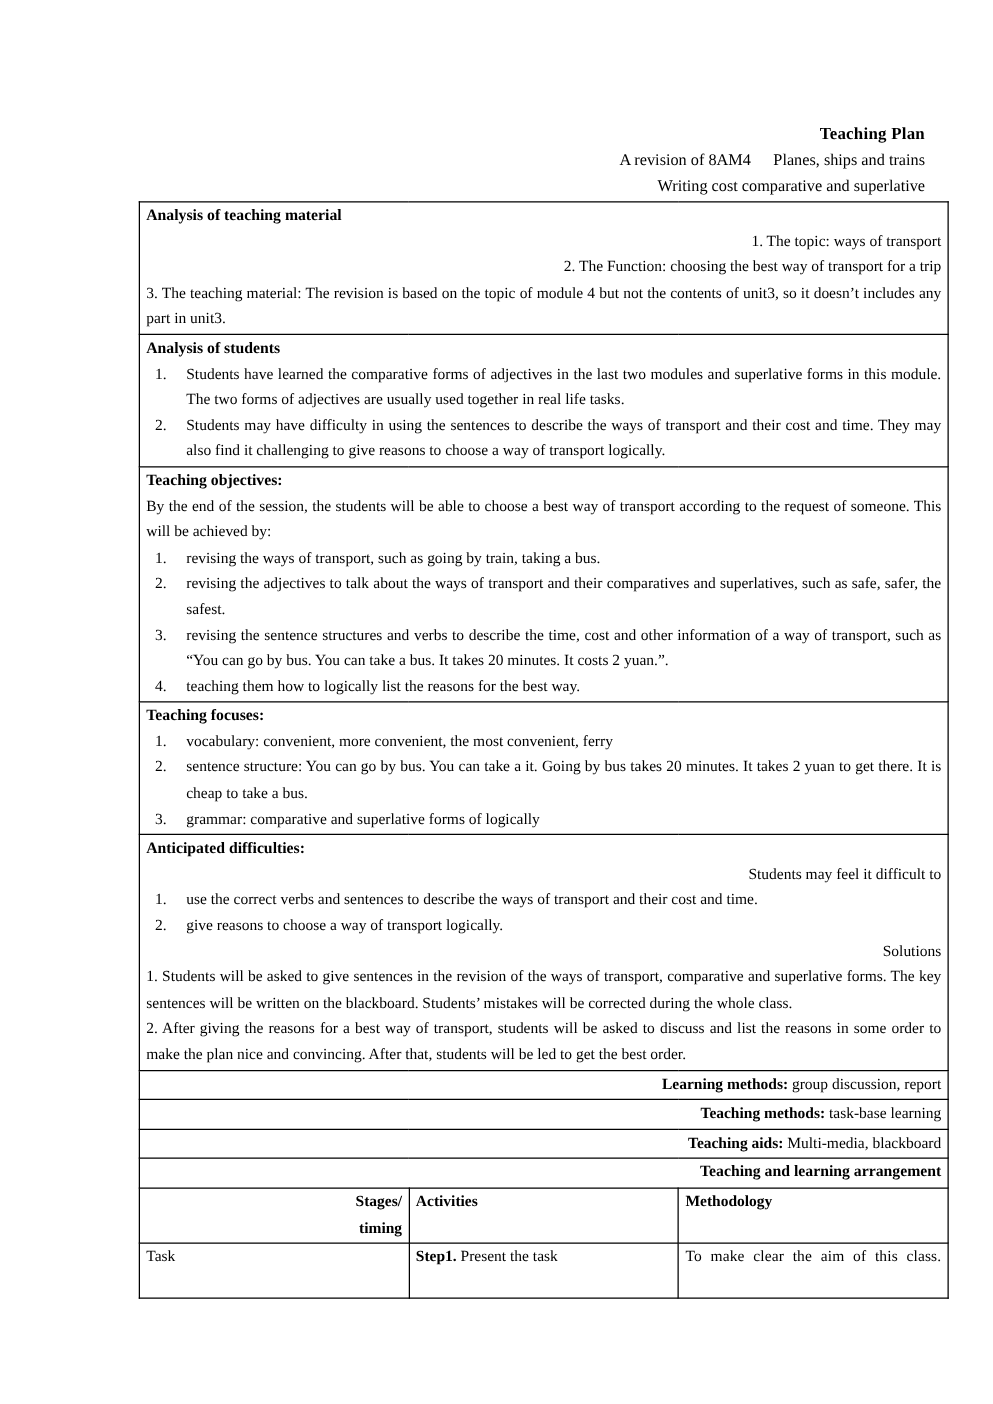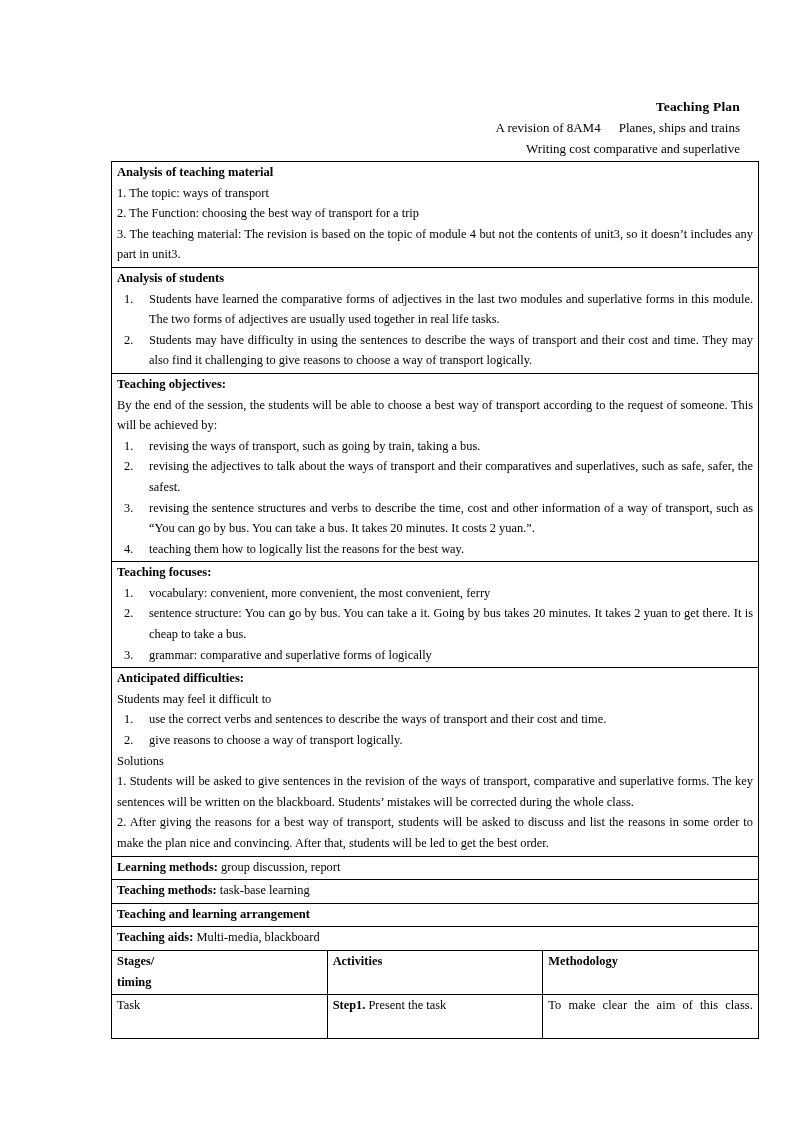--- a/index.html
+++ b/index.html
@@ -66,21 +66,21 @@
     font-weight: bold;
     font-size: 12.6px;
   }
   p.line {
     margin: 0;
     text-align: justify;
     text-justify: inter-word;
   }
   p.nojust {
     margin: 0;
-    text-align: left;
+    text-align: right;
   }
   ol.numlist {
     margin: 0;
     padding: 0;
     list-style: none;
   }
   ol.numlist > li {
     position: relative;
     padding-left: 32px;
     text-align: justify;
@@ -239,33 +239,33 @@
         <td colspan="3">
           <p class="nojust">
             <span class="inline-label">Teaching methods:</span>
             <span>task-base learning</span>
           </p>
         </td>
       </tr>
 
       <tr>
         <td colspan="3">
-          <p class="nojust sec-head">Teaching and learning arrangement</p>
-        </td>
-      </tr>
-
-      <tr>
-        <td colspan="3">
           <p class="nojust">
             <span class="inline-label">Teaching aids:</span>
             <span>Multi-media, blackboard</span>
           </p>
         </td>
       </tr>
 
+      <tr>
+        <td colspan="3">
+          <p class="nojust sec-head">Teaching and learning arrangement</p>
+        </td>
+      </tr>
+
       <tr class="arr-table tall-head">
         <td class="col-a hdr-cell">
           <p class="nojust">Stages/</p>
           <p class="nojust">timing</p>
         </td>
         <td class="col-b hdr-cell">Activities</td>
         <td class="col-c hdr-cell">Methodology</td>
       </tr>
 
       <tr class="arr-table">

